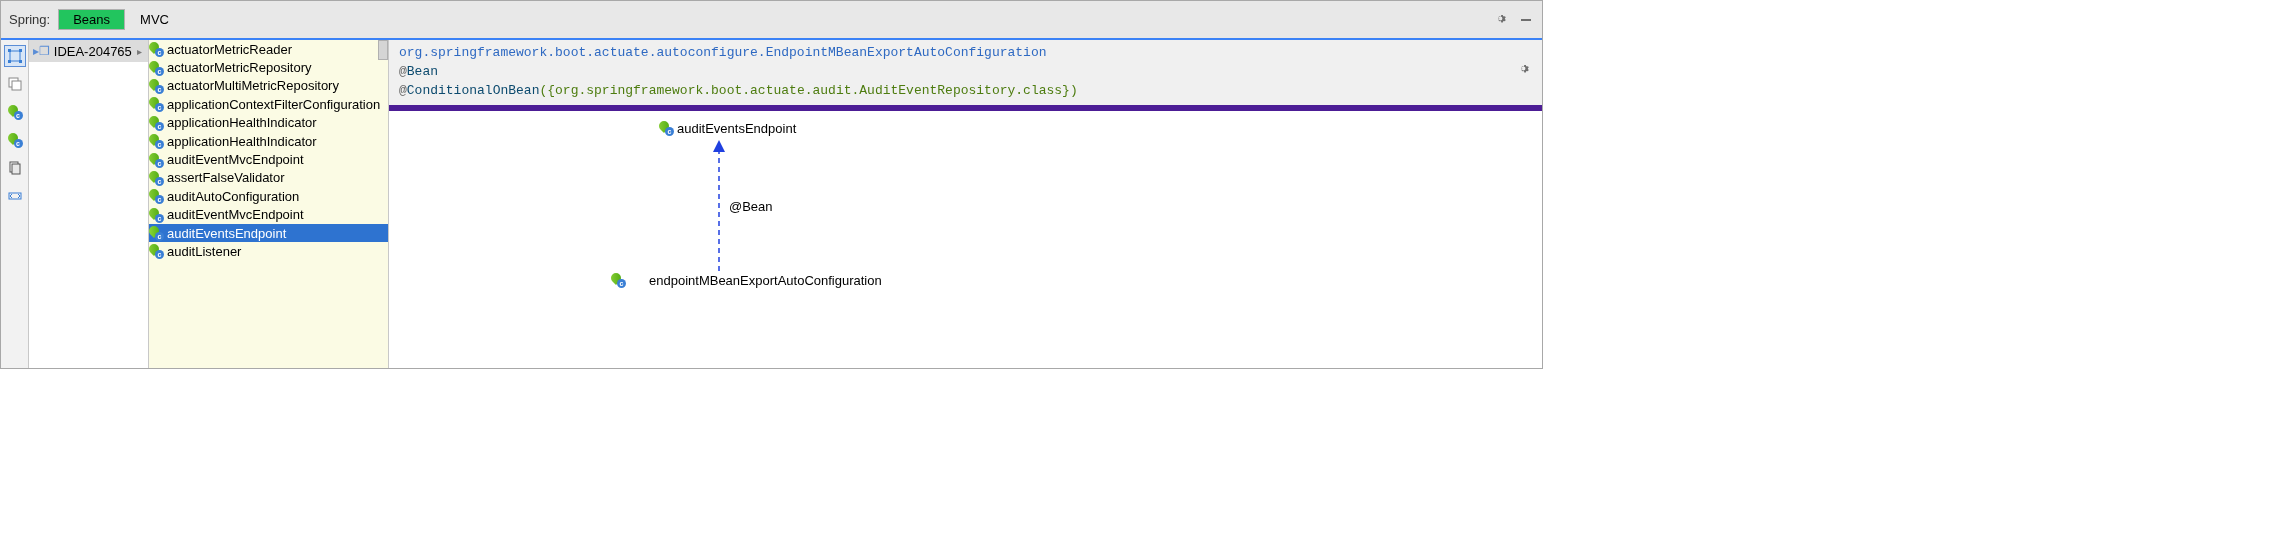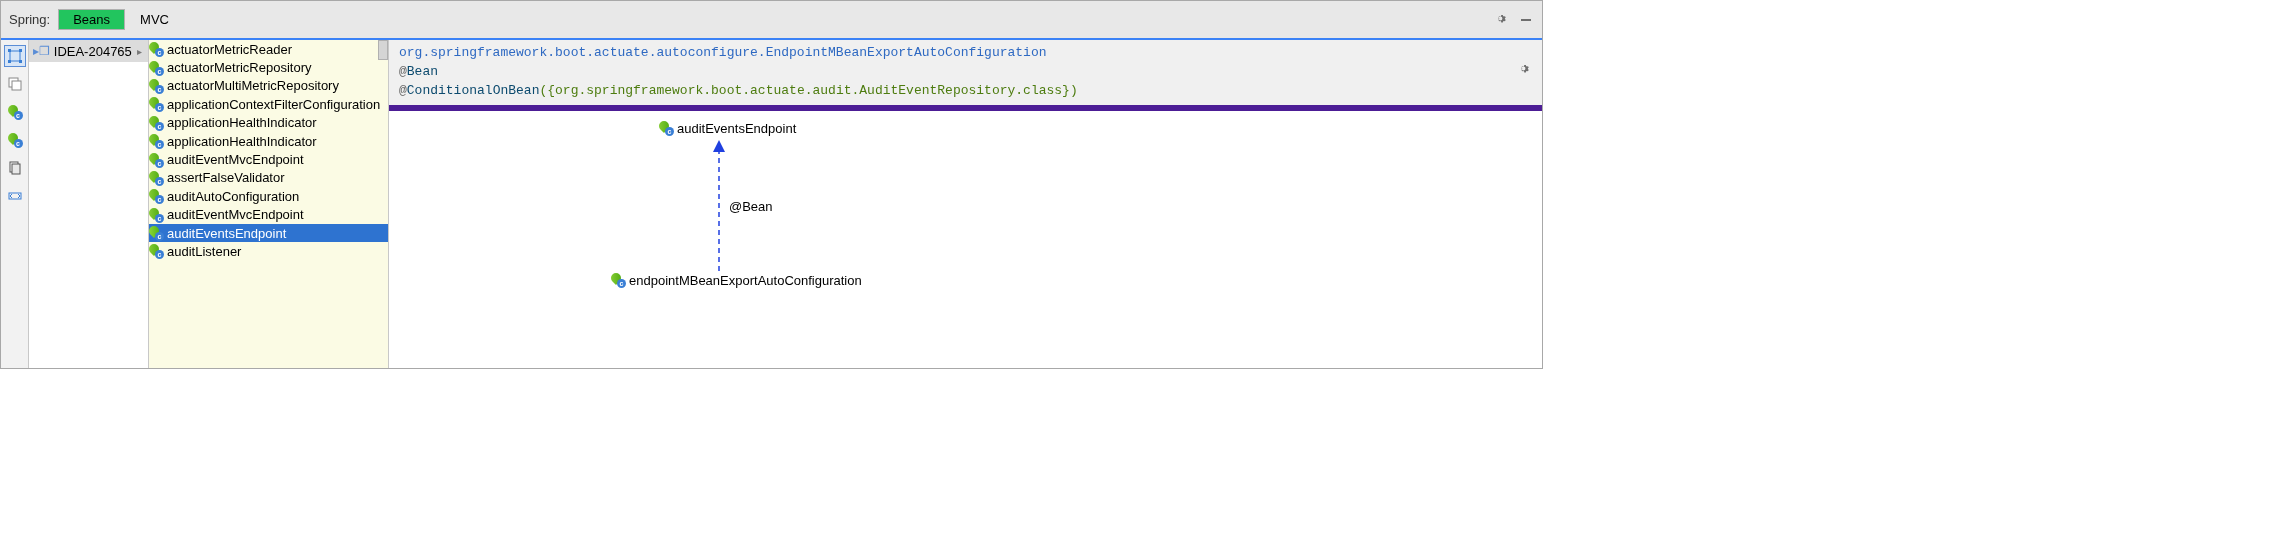--- a/index.html
+++ b/index.html
@@ -323,21 +323,21 @@
             <path d="M0,0 L8,4 L0,8 z" fill="#2040e0"></path>
           </marker>
         </defs>
         <line x1="330" y1="160" x2="330" y2="35" stroke="#2040e0" stroke-width="1.5" stroke-dasharray="5,4" marker-end="url(#arrowhead)"></line>
       </svg>
       <div class="node" style="left:270px; top:10px;">
         <span class="bean-icon"></span>
         <span>auditEventsEndpoint</span>
       </div>
       <div class="edge-label" style="left:340px; top:88px;">@Bean</div>
-      <div class="node" style="left:222px; top:162px;">
+      <div class="node" style="left:222px; top:162px;gap:20px;">
         <span class="bean-icon"></span>
         <span>endpointMBeanExportAutoConfiguration</span>
       </div>
       <div class="diagram-footer">Powered by yFiles</div>
     </div>
   </div>
 
 </div>
 
 </body></html>

